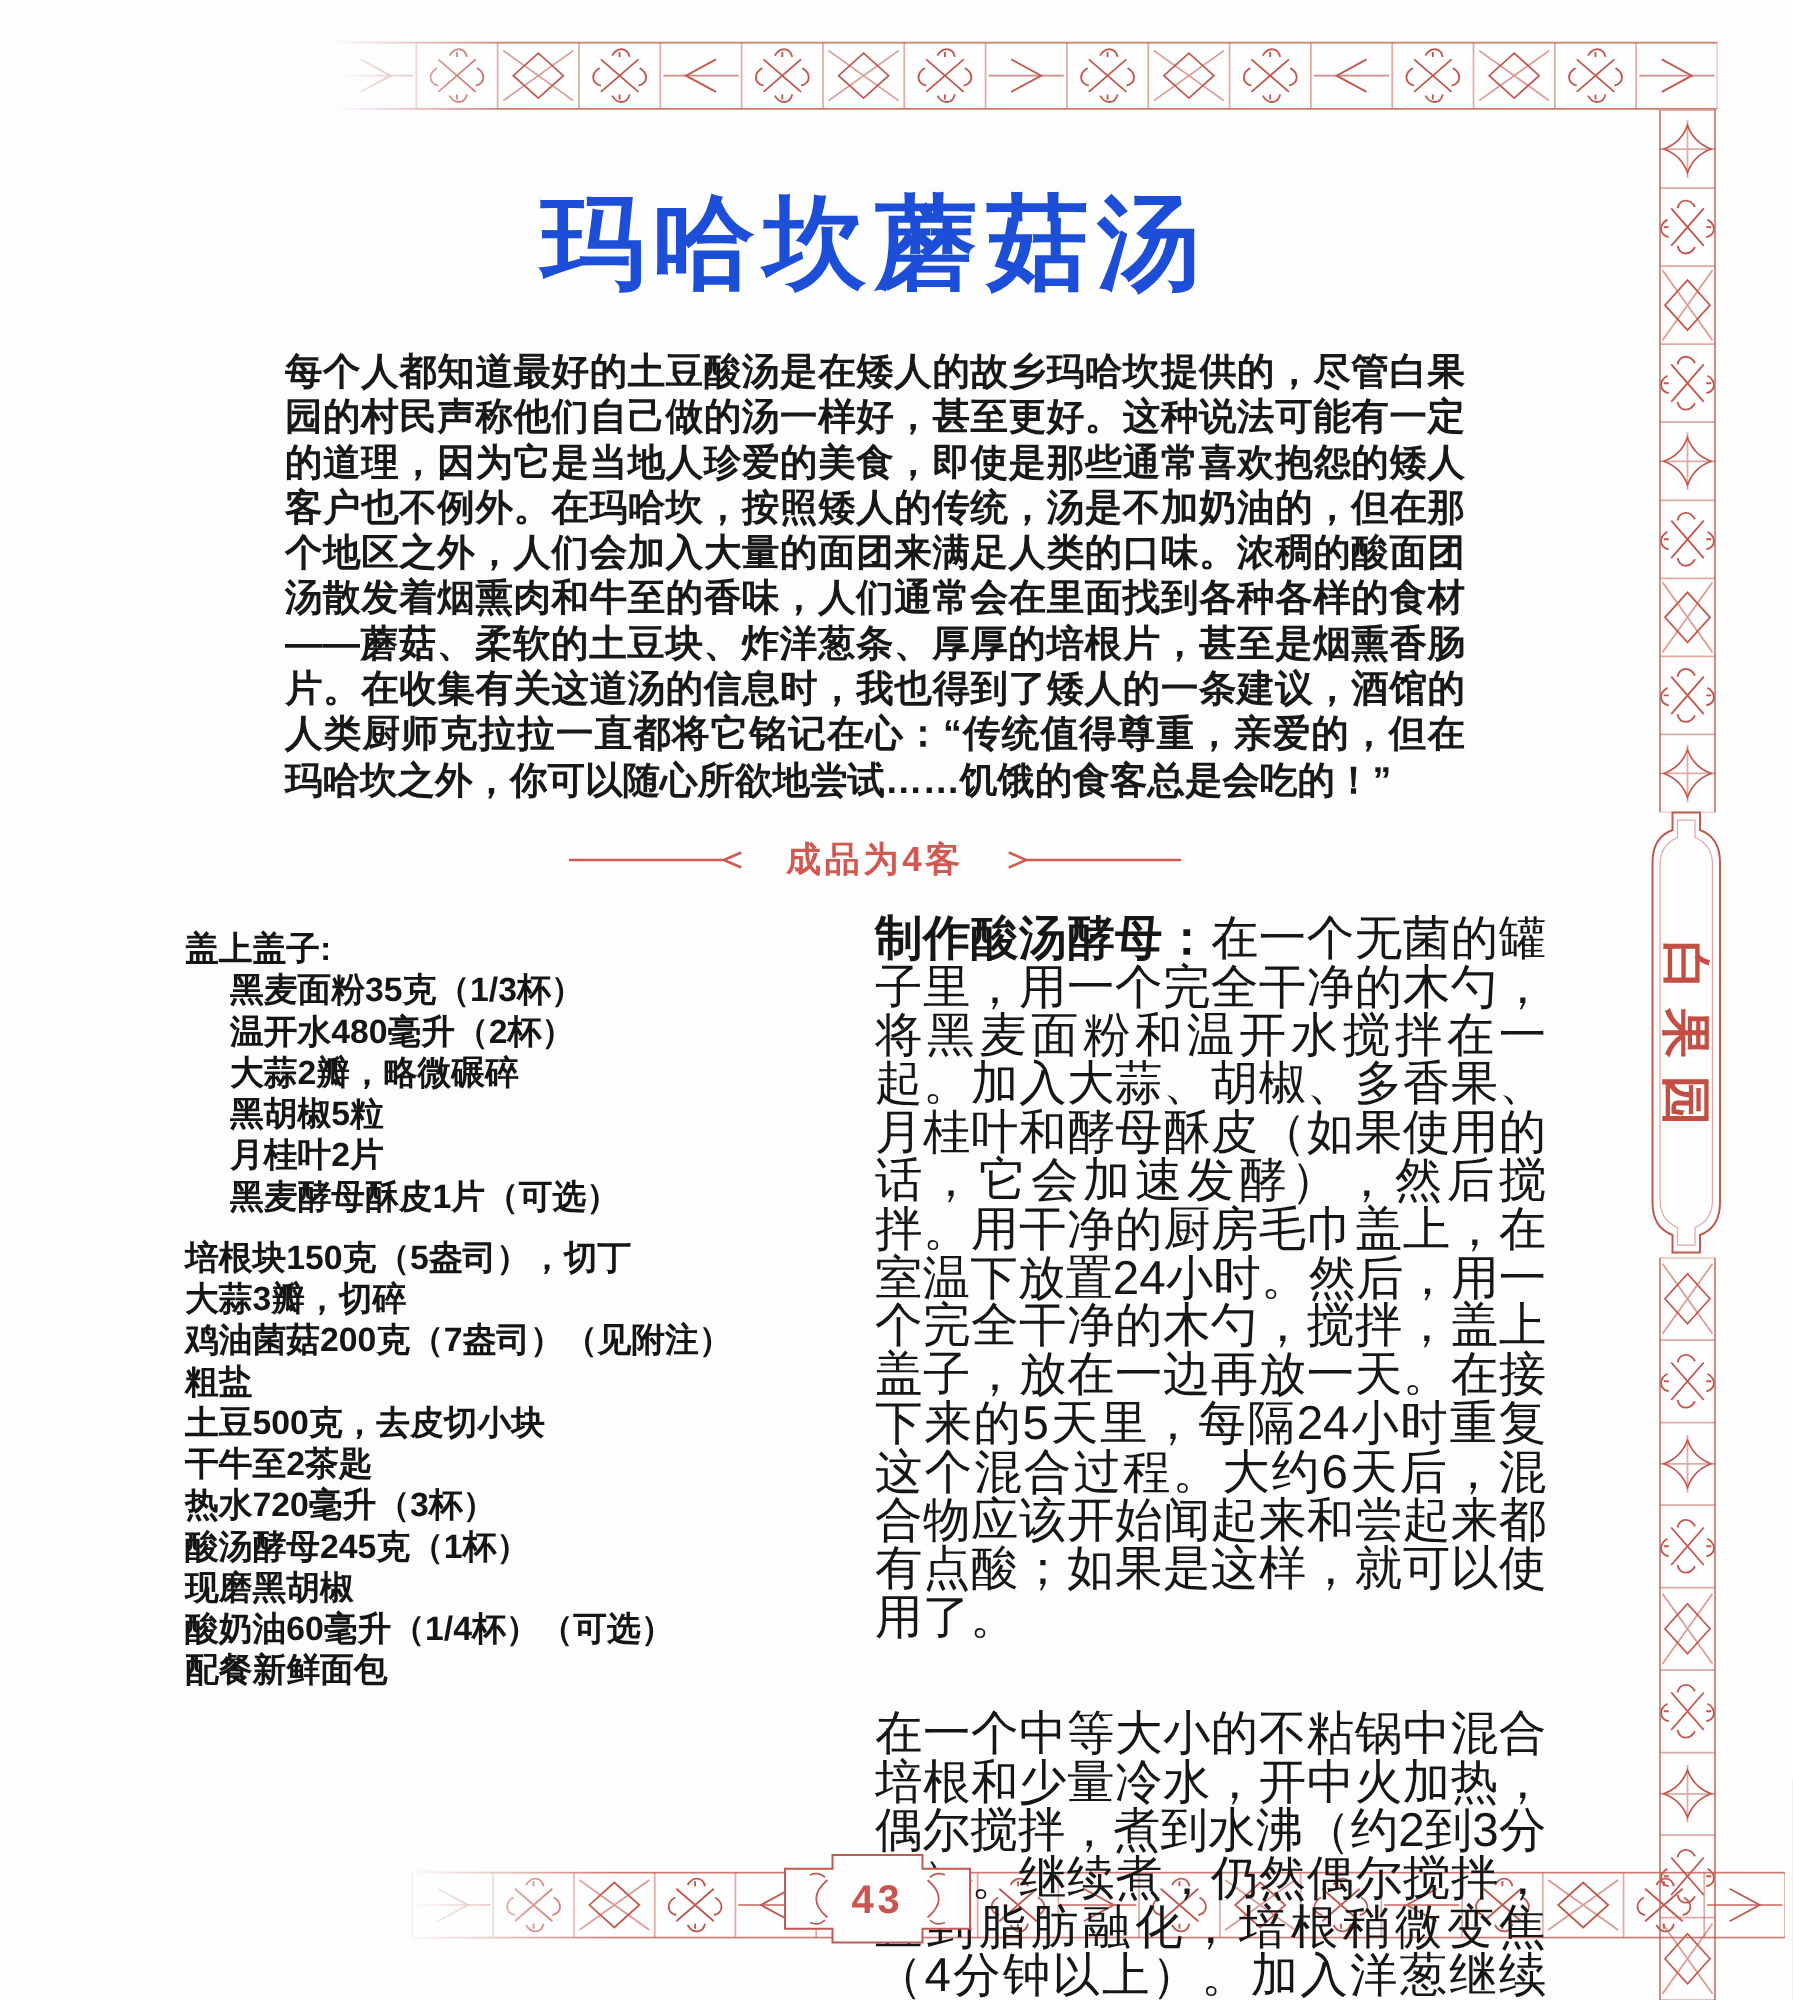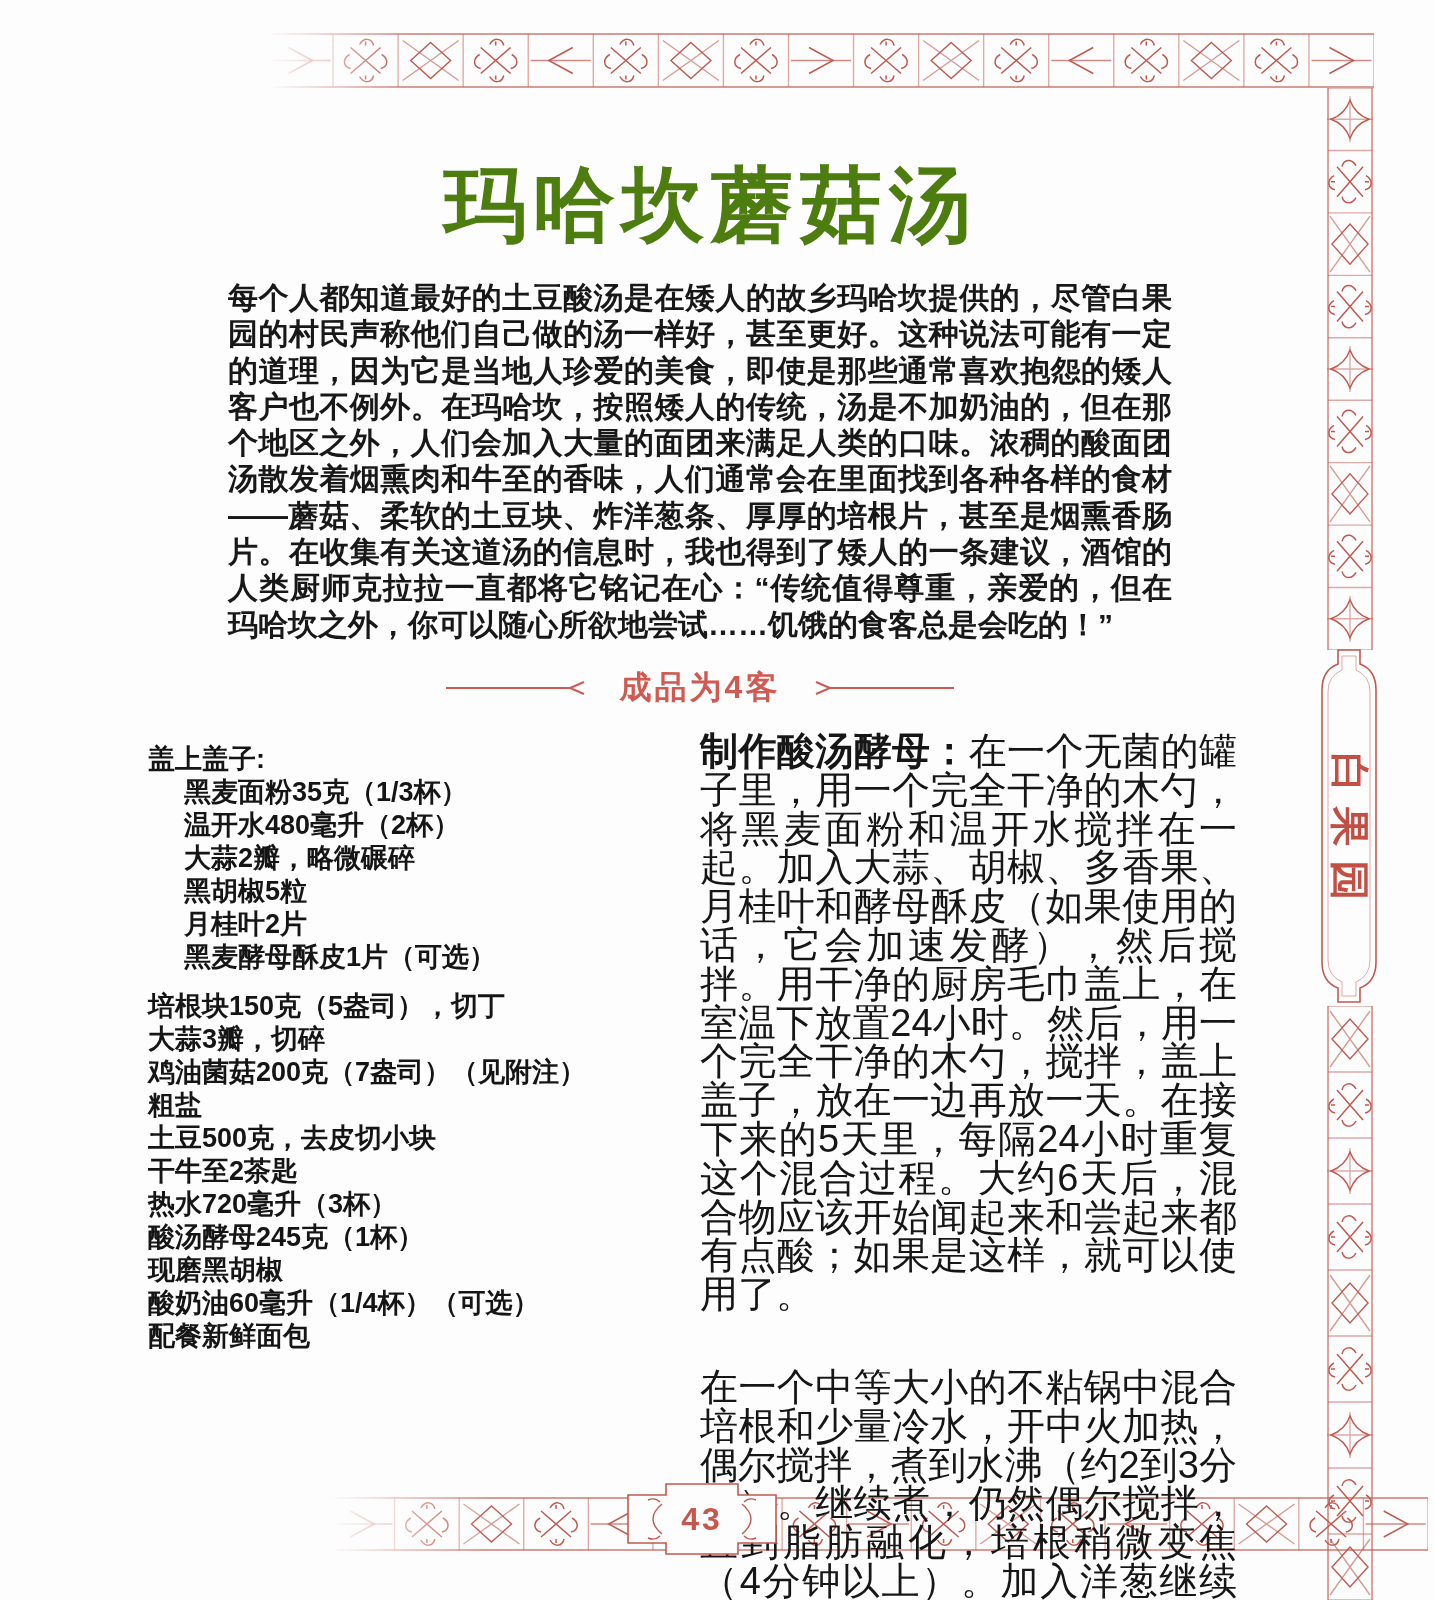--- a/index.html
+++ b/index.html
@@ -3,35 +3,35 @@
 <meta charset="utf-8">
 <style>
   html,body{margin:0;padding:0;background:#e9e9e9;}
   .page{
     position:relative;width:1434px;height:1600px;margin:0 auto;
     background:#fdfdfd;overflow:hidden;
     font-family:"Liberation Sans","DejaVu Sans",sans-serif;
     color:#1a1a1a;
   }
   .title{
-    position:absolute;left:150px;top:140px;width:1100px;margin:11px;
+    position:absolute;left:150px;top:140px;width:1100px;margin:0;
     text-align:center;font-size:82px;font-weight:700;letter-spacing:7px;
-    color:#4d7c0f;
+    color:#1d4ed8;
   }
   .intro{
     position:absolute;left:228px;top:280px;width:944px;margin:0;
     font-size:30px;line-height:36.3px;font-weight:600;
     text-align:justify;color:#181818;
   }
   .divider{
     position:absolute;left:160px;top:666px;width:1080px;height:44px;
     display:flex;align-items:center;justify-content:center;gap:34px;
   }
   .serves{
-    font-size:32px;font-weight:700;color:#d05a51;letter-spacing:3px;
+    font-size:28px;font-weight:700;color:#d05a51;letter-spacing:3px;
   }
   .col-left{
     position:absolute;left:148px;top:743px;width:500px;
     font-size:27px;line-height:33px;font-weight:600;color:#151515;
   }
   .ing-header{font-weight:700;}
   .ing-sublist .li{padding-left:36px;}
   .ing-mainlist{margin-top:16px;}
   .col-right{
     position:absolute;left:700px;top:732px;width:537px;

